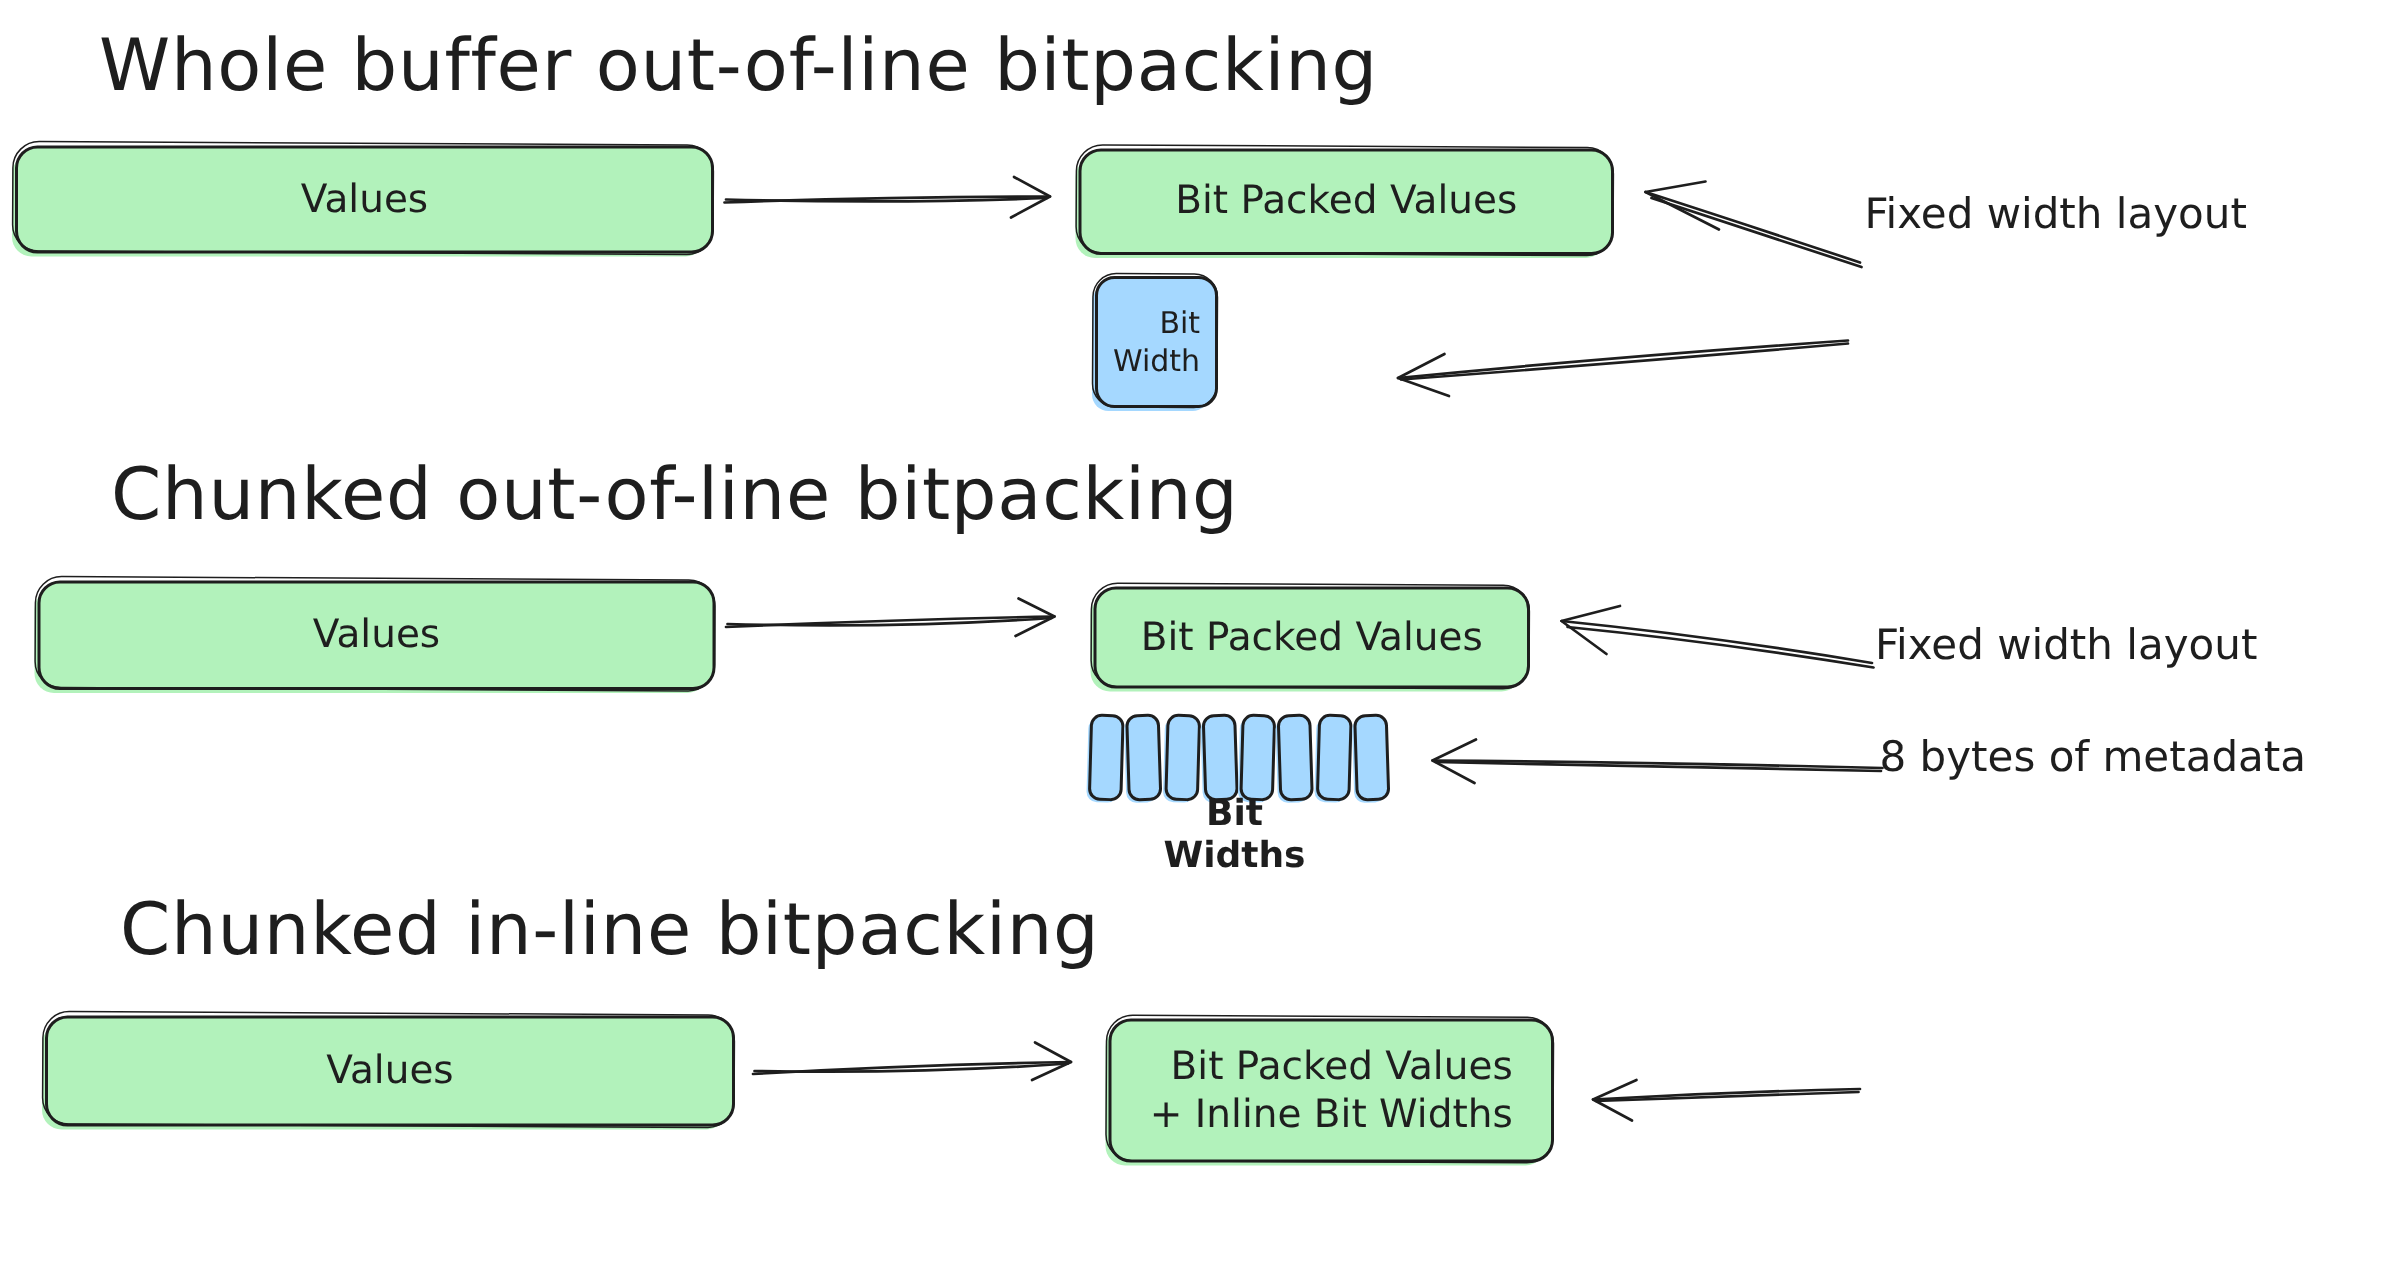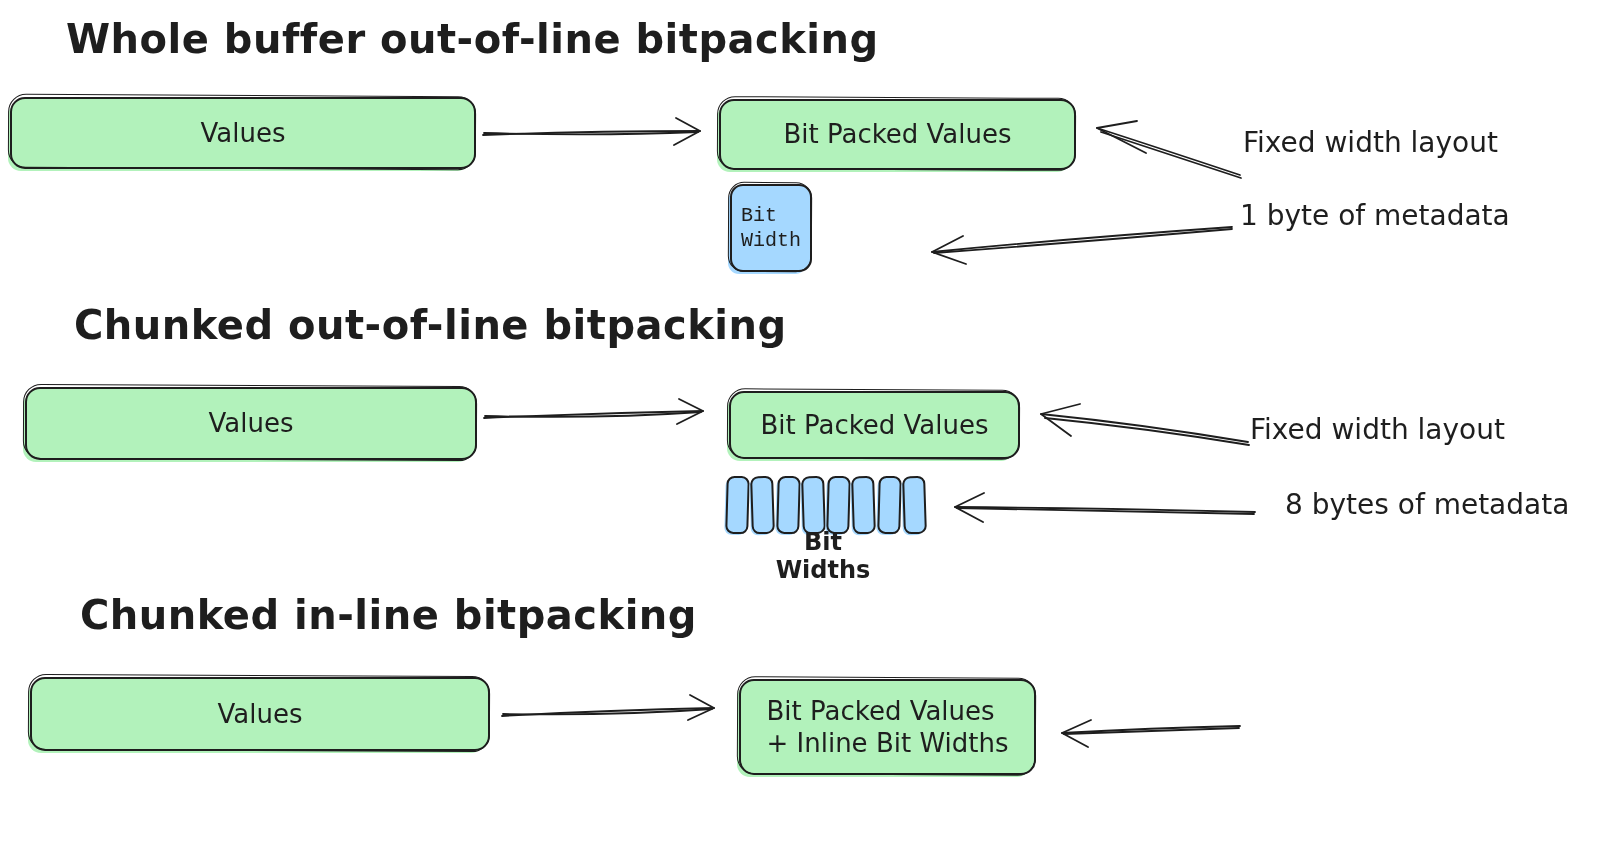--- a/index.html
+++ b/index.html
@@ -1,30 +1,30 @@
 <!DOCTYPE html>
 <html style="--green-fill: #b2f2bb; --blue-fill: #a5d8ff; --stroke: #1e1e1e; --background: #ffffff;"><head>
 <meta charset="utf-8">
 <style>
   html,body{margin:0;padding:0;}
   body{background:var(--background,#fff);font-family:"DejaVu Sans","Liberation Sans",sans-serif;color:var(--stroke,#1e1e1e);}
   .canvas{position:relative;width:1600px;height:849px;background:var(--background,#fff);overflow:hidden;}
 
-  .title{position:absolute;font-size:40px;font-weight:700;letter-spacing:.5px;white-space:nowrap;}
+  .title{position:absolute;font-size:48px;font-weight:400;letter-spacing:.5px;white-space:nowrap;}
   #title-1{left:66px;top:16px;}
   #title-2{left:74px;top:302px;text-align:center;}
   #title-3{left:80px;top:592px;text-align:center;}
 
   .box{position:absolute;display:flex;align-items:center;justify-content:center;
        border:2.2px solid var(--stroke,#1e1e1e);border-radius:15px;
-       font-size:26px;font-weight:500;text-align:left;white-space:pre-line;line-height:1.25;}
+       font-size:26px;font-weight:500;text-align:right;white-space:pre-line;line-height:1.25;}
   .box::before{content:'';position:absolute;inset:-4px -2px -2px -4px;border:1.5px solid var(--stroke,#1e1e1e);
        border-radius:18px;transform:rotate(.3deg);pointer-events:none;}
   .green{background:var(--green-fill,#b2f2bb);box-shadow:-4px 4px 0 -2px var(--green-fill,#b2f2bb);}
-  .blue{background:var(--blue-fill,#a5d8ff);box-shadow:-4px 4px 0 -2px var(--blue-fill,#a5d8ff);font-family:Liberation Mono, monospace;}
+  .blue{background:var(--blue-fill,#a5d8ff);box-shadow:-4px 4px 0 -2px var(--blue-fill,#a5d8ff);}
 
   #values-1{left:10px;top:97px;width:462px;height:68px;}
   #packed-1{left:719px;top:99px;width:353px;height:67px;}
   #bitwidth-1{left:730px;top:184px;width:78px;height:84px;font-size:20px;border-radius:13px;}
   #bitwidth-1::before{border-radius:16px;}
 
   #values-2{left:25px;top:387px;width:448px;height:69px;}
   #packed-2{left:729px;top:391px;width:287px;height:64px;}
 
   #values-3{left:30px;top:677px;width:456px;height:70px;}
@@ -33,21 +33,21 @@
   .bw-row{position:absolute;left:726px;top:476px;width:200px;height:58px;display:flex;gap:2px;}
   .bw-cell{flex:1;background:var(--blue-fill,#a5d8ff);border:2px solid var(--stroke,#1e1e1e);
        border-radius:8px;box-shadow:-2px 2px 0 -1px var(--blue-fill,#a5d8ff);}
   .bw-cell:nth-child(odd){transform:rotate(1.6deg);}
   .bw-cell:nth-child(even){transform:rotate(-1.8deg);}
 
   .note{position:absolute;font-size:28px;font-weight:500;white-space:nowrap;}
   #note-1a{left:1243px;top:126px;}
   #note-1b{left:1240px;top:199px;}
   #note-2a{left:1250px;top:413px;}
-  #note-2b{left:1253px;top:488px;margin-left:32px;}
+  #note-2b{left:1253px;top:488px;}
   #note-3a{left:1260px;top:704px;}
   #note-3b{left:1262px;top:782px;}
 
   .bw-label{position:absolute;left:757px;top:528px;width:132px;text-align:center;font-size:24px;font-weight:700;}
 
   svg.arrows{position:absolute;inset:0;pointer-events:none;}
   svg.arrows path{stroke:var(--stroke,#1e1e1e);stroke-width:1.8;fill:none;stroke-linecap:round;stroke-linejoin:round;}
 </style>
 </head>
 <body>
@@ -75,21 +75,20 @@
       <div class="bw-cell"></div>
       <div class="bw-cell"></div>
     </div>
   <div class="bw-label">Bit Widths</div>
 
   <div class="box green" id="values-3">Values</div>
   <div class="box green" id="packed-3">Bit Packed Values
 + Inline Bit Widths</div>
 
   <div class="note" id="note-1a">Fixed width layout</div>
-  <div class="note" id="note-1b">1 byte of metadata</div>
   <div class="note" id="note-2a">Fixed width layout</div>
   <div class="note" id="note-2b">8 bytes of metadata</div>
 
   <svg class="arrows" width="1600" height="849" viewBox="0 0 1600 849">
 
     <g>
       <path d="M483,135 Q590,131 700,131"></path>
       <path d="M484,133 Q600,136 698,132"></path>
       <path d="M676,118 L700,131 L674,145"></path>
     </g>

